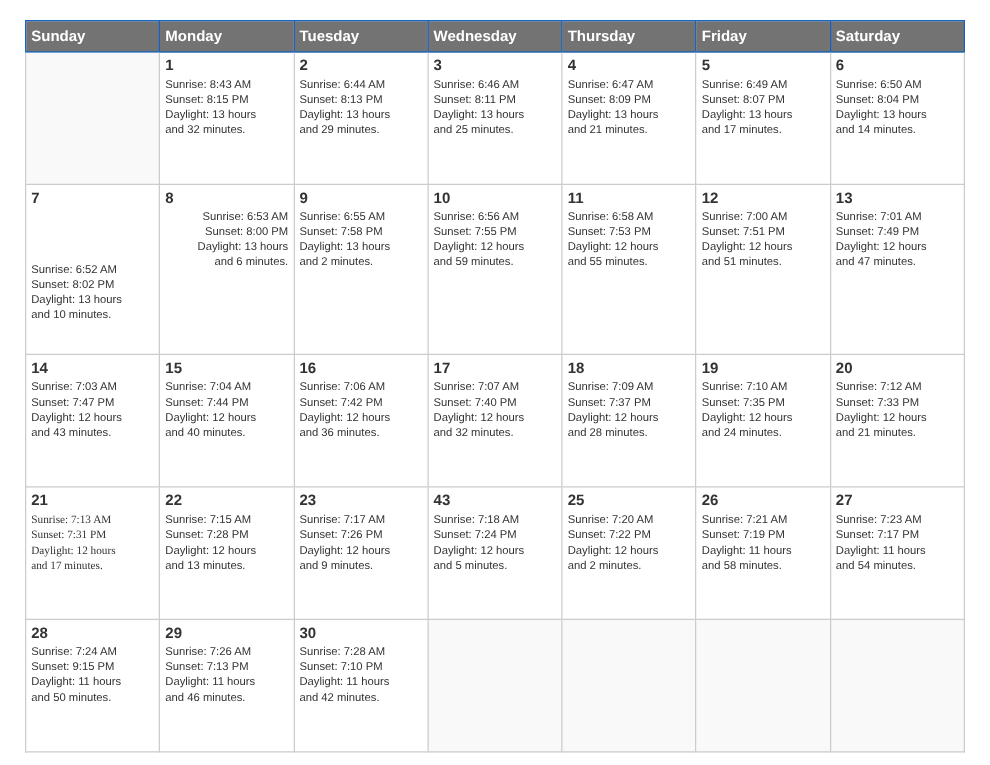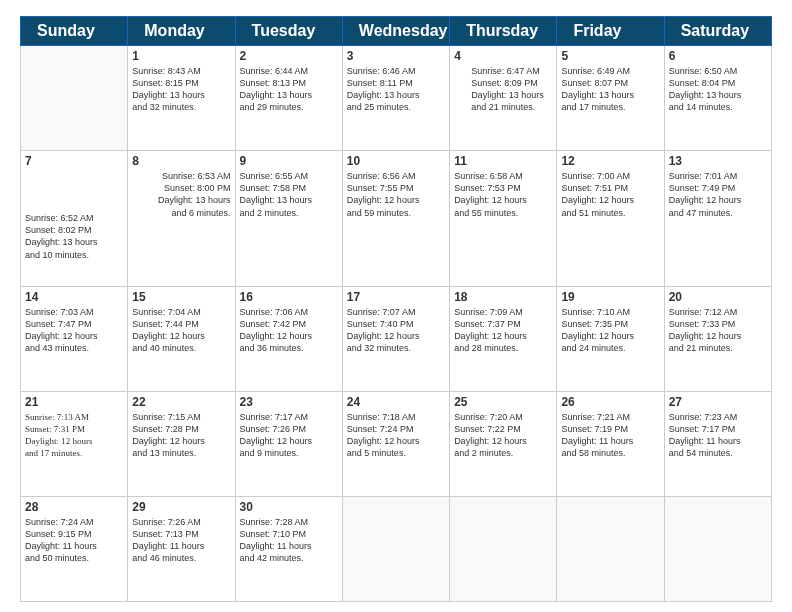--- a/index.html
+++ b/index.html
@@ -42,25 +42,25 @@
       color: #555;
     }
     .calendar {
       border: 1px solid #ccc;
       border-collapse: collapse;
       width: 100%;
       flex: 1;
       table-layout: fixed;
     }
     .calendar th {
-      background: #0c4a6e;
+      background: #737373;
       color: #fff;
-      font-size: 16px;
+      font-size: 12px;
       font-weight: bold;
-      padding: 5px 16px;
+      padding: 5px 4px;
       border: 1px solid #1565c0;
       text-align: left;
     }
     .calendar td {
       border: 1px solid #ccc;
       vertical-align: top;
       padding: 3px 4px;
       font-size: 9.5px;
       color: #333;
       width: calc(100% / 7);
@@ -117,21 +117,21 @@
           </td>
           <td>
             <span class="day-num">3</span>
             <div class="day-info" style="white-space: pre-line;">Sunrise: 6:46 AM
 Sunset: 8:11 PM
 Daylight: 13 hours
 and 25 minutes.</div>
           </td>
           <td>
             <span class="day-num">4</span>
-            <div class="day-info" style="white-space: pre-line; margin-left: 17px;">Sunrise: 6:47 AM
+            <div class="day-info" style="white-space: pre-line;">Sunrise: 6:47 AM
 Sunset: 8:09 PM
 Daylight: 13 hours
 and 21 minutes.</div>
           </td>
           <td>
             <span class="day-num">5</span>
             <div class="day-info" style="white-space: pre-line;">Sunrise: 6:49 AM
 Sunset: 8:07 PM
 Daylight: 13 hours
 and 17 minutes.</div>
@@ -262,21 +262,21 @@
 and 13 minutes.</div>
           </td>
           <td>
             <span class="day-num">23</span>
             <div class="day-info" style="white-space: pre-line;">Sunrise: 7:17 AM
 Sunset: 7:26 PM
 Daylight: 12 hours
 and 9 minutes.</div>
           </td>
           <td>
-            <span class="day-num">24</span>
+            <span class="day-num">43</span>
             <div class="day-info" style="white-space: pre-line;">Sunrise: 7:18 AM
 Sunset: 7:24 PM
 Daylight: 12 hours
 and 5 minutes.</div>
           </td>
           <td>
             <span class="day-num">25</span>
             <div class="day-info" style="white-space: pre-line;">Sunrise: 7:20 AM
 Sunset: 7:22 PM
 Daylight: 12 hours

